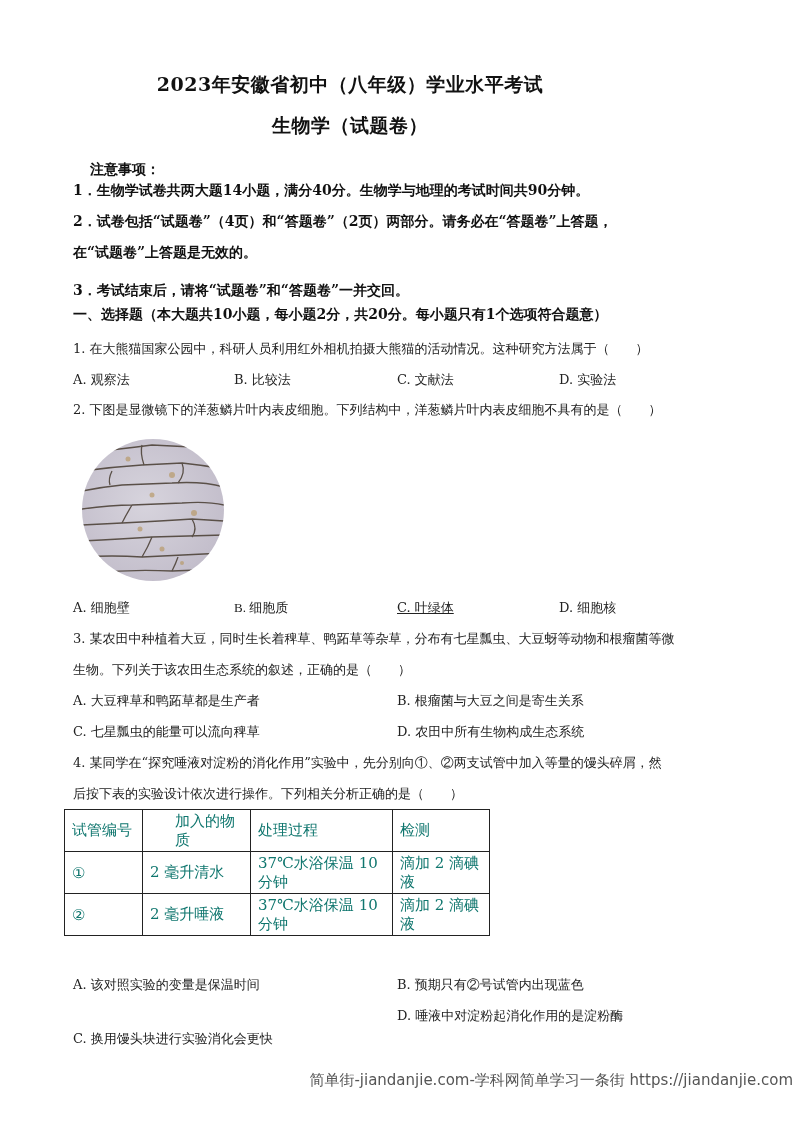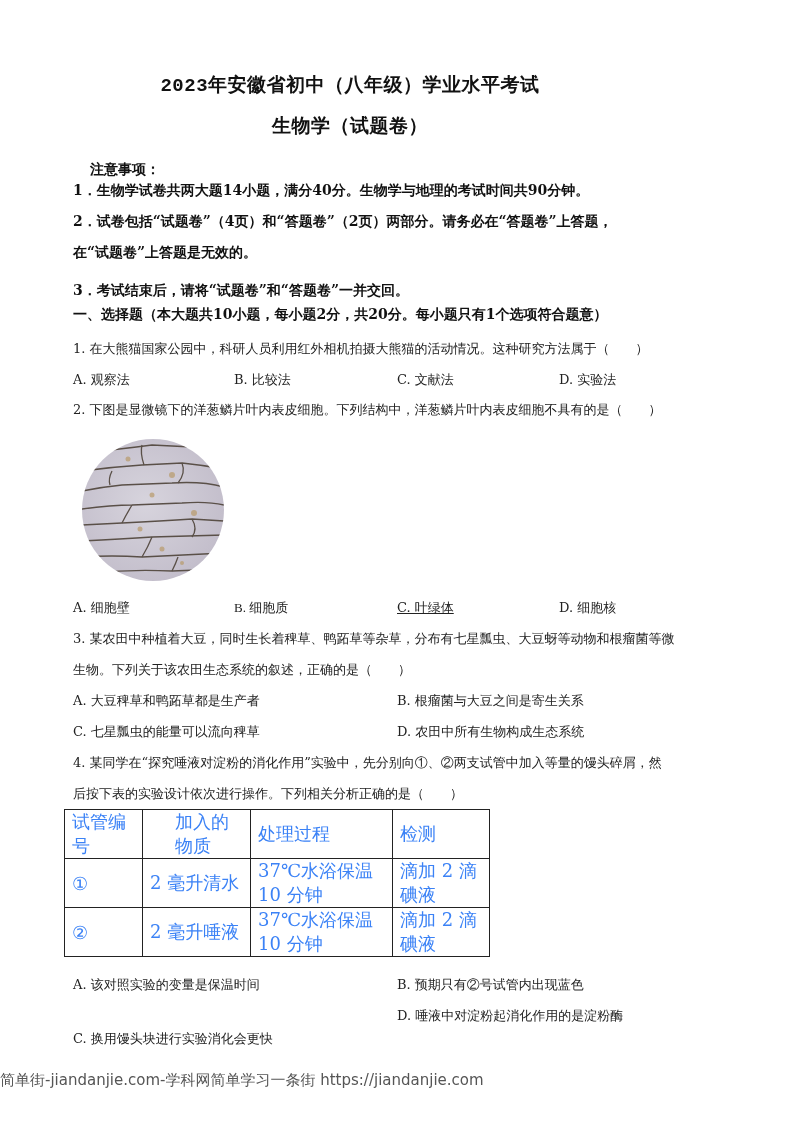--- a/index.html
+++ b/index.html
@@ -1,26 +1,26 @@
 <!DOCTYPE html>
 <html><head>
   <meta charset="utf-8">
   <style>
     html, body { margin: 0; padding: 0; background: #ffffff; }
     body { width: 793px; height: 1122px; position: relative; overflow: hidden;
            font-family: "DejaVu Serif", "Liberation Serif", serif; color: #111; }
     .abs { position: absolute; white-space: nowrap; }
-    .title { font-weight: bold; font-size: 19px; left: 0; width: 700px; text-align: center; letter-spacing: 0.5px; font-family: Liberation Mono, monospace; }
+    .title { font-weight: bold; font-size: 19px; left: 0; width: 700px; text-align: center; letter-spacing: 0.5px; }
     .notice { font-weight: bold; font-size: 14px; left: 73px; }
     .q { font-size: 13px; left: 73px; color: #222; }
     .opt { font-size: 13px; color: #222; }
     table.exp { position: absolute; left: 64px; top: 809px; border-collapse: collapse;
-                font-size: 18px; color: #3b82f6; }
+                font-size: 15px; color: #0f766e; }
     table.exp td { border: 1px solid #222; height: 41px; padding: 0 7px; vertical-align: middle; }
-    .footer { font-family: "DejaVu Sans", sans-serif; font-size: 15px; color: #555; left: 0; width: 793px; text-align: left; top: 1071px; }
+    .footer { font-family: "DejaVu Sans", sans-serif; font-size: 15px; color: #555; left: 0; width: 793px; text-align: right; top: 1071px; }
     .micro { position: absolute; left: 82px; top: 439px; width: 142px; height: 142px; border-radius: 50%;
              overflow: hidden; background: radial-gradient(circle at 45% 45%, #d7d4dd 0%, #c4bfcc 70%, #b5afbf 100%); }
   </style>
 </head>
 <body>
 
 <div class="abs title" style="top:72px;">2023年安徽省初中（八年级）学业水平考试</div>
 <div class="abs title" style="top:113px;">生物学（试题卷）</div>
 
 <div class="abs notice" style="top:161px;margin-left:17px;">注意事项：</div>

